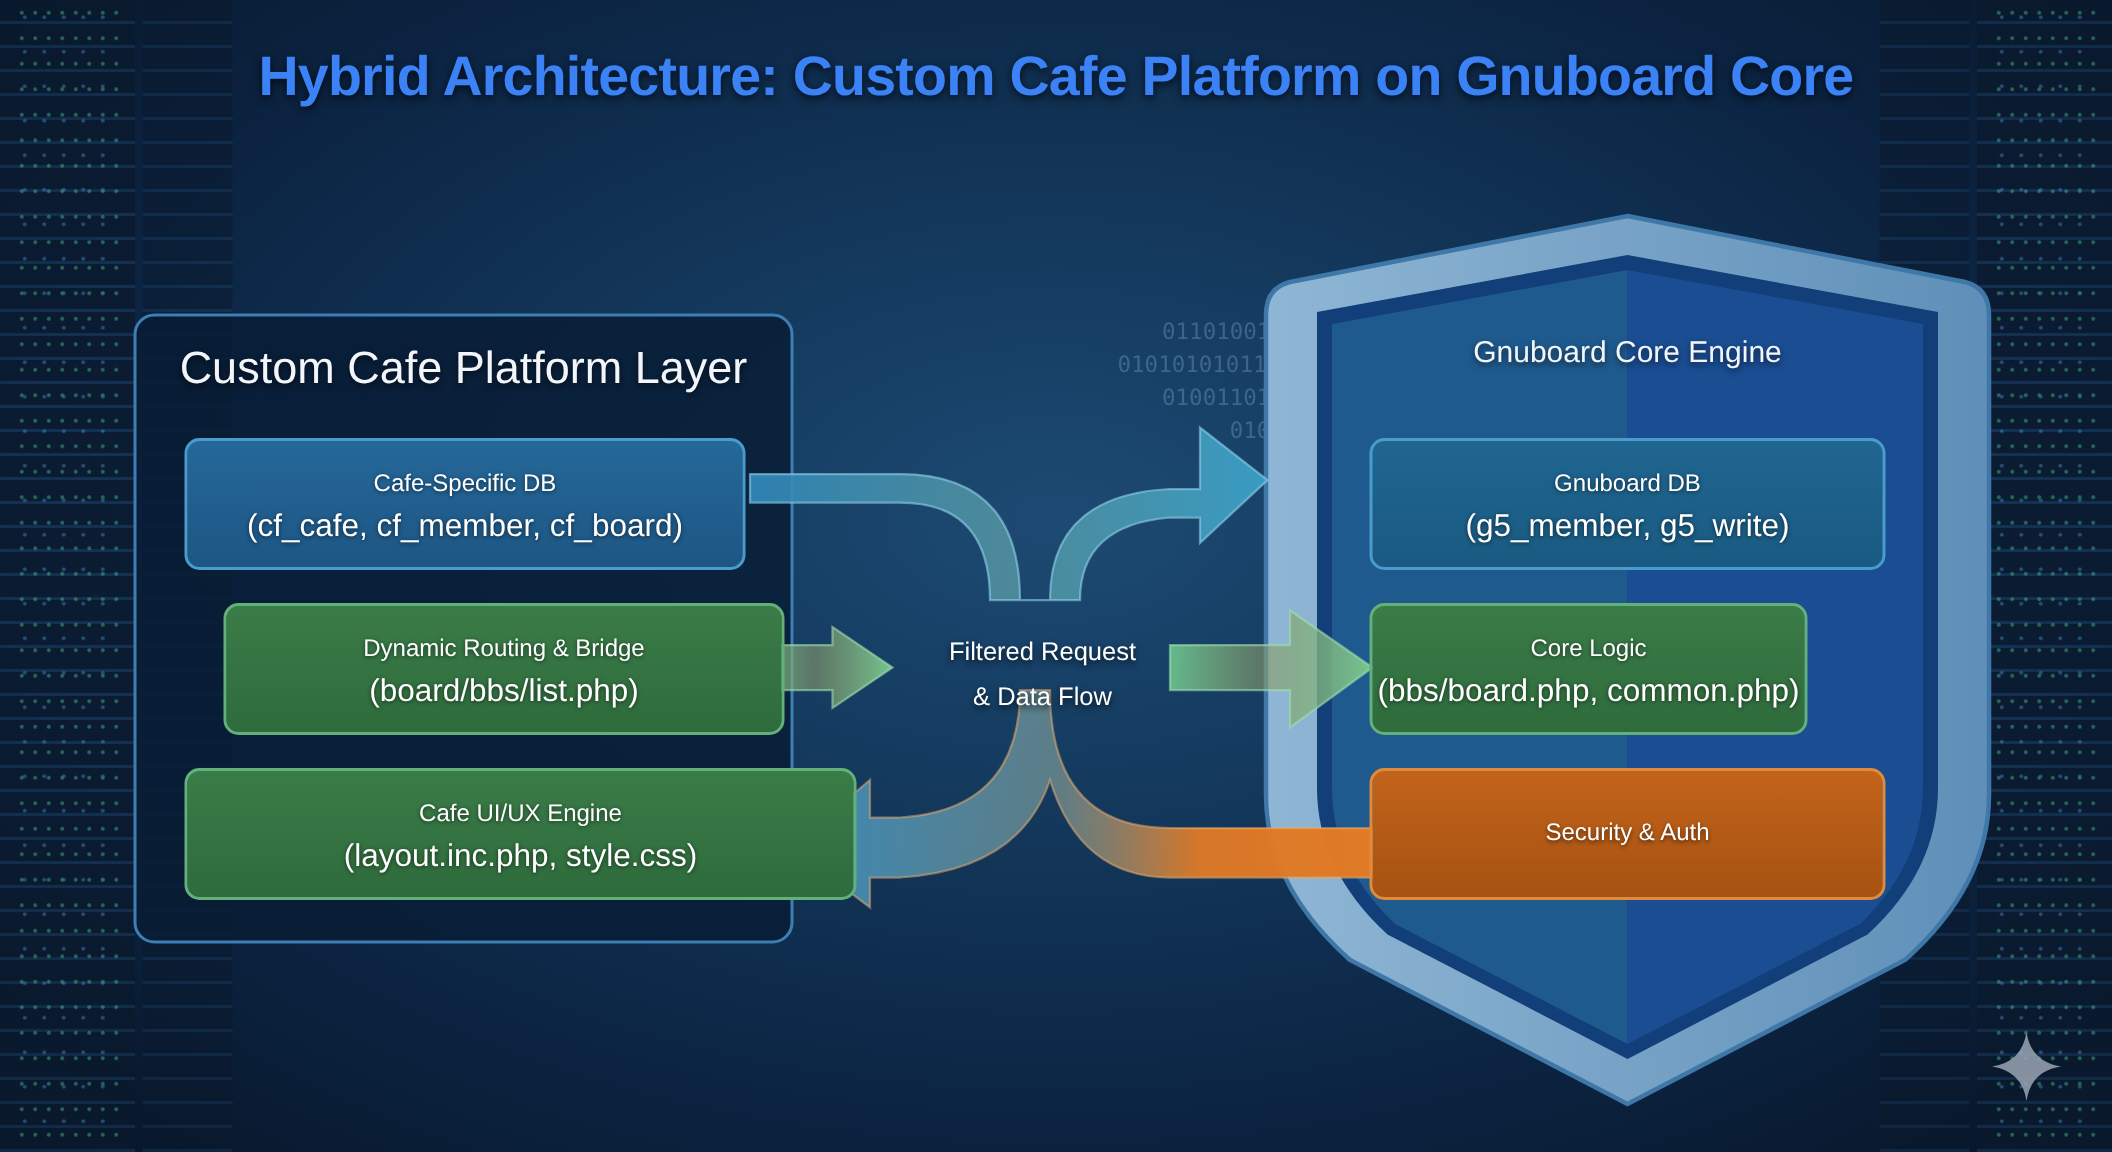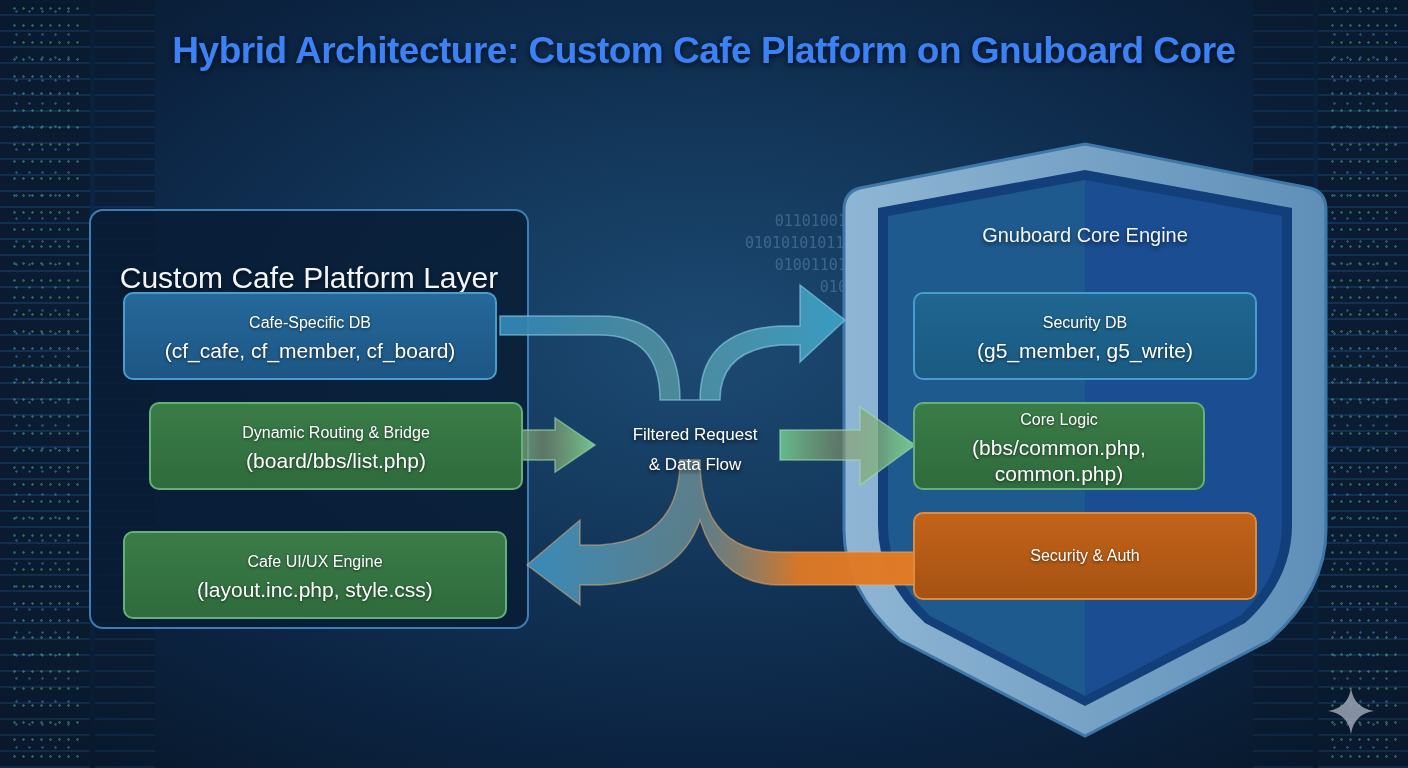--- a/index.html
+++ b/index.html
@@ -16,21 +16,21 @@
   .rack.r2 { right:95px; width:60px; opacity:.6; }
   .leds { position:absolute; top:0; bottom:0; width:70px;
     background-image: radial-gradient(circle, rgba(80,200,140,0.8) 1px, transparent 1.5px), radial-gradient(circle, rgba(90,160,230,0.7) 1px, transparent 1.5px);
     background-size: 9px 17px, 13px 23px; opacity:.55; }
   .leds.l { left:10px; } .leds.r { right:10px; }
   .binary { position:absolute; left:745px; top:210px; color:rgba(160,200,235,0.28); font-family:"DejaVu Sans Mono", monospace; font-size:15px; line-height:22px; text-align:right; width:120px; }
 
   .title { position:absolute; left:0; right:0; top:30px; text-align:center; color:#3b82f6; font-size:37px; font-weight:bold; letter-spacing:-0.5px; text-shadow:0 2px 6px rgba(0,0,0,0.7); }
 
   .layer-panel { position:absolute; left:89px; top:209px; width:440px; height:420px; border:2px solid #3d7fb4; border-radius:14px; background:rgba(8,28,52,0.82); box-sizing:border-box; }
-  .layer-title { position:absolute; left:0; right:0; top:18px; text-align:center; color:#f2f6fa; font-size:30px; text-shadow:0 2px 4px rgba(0,0,0,0.6);margin-top:32px; }
+  .layer-title { position:absolute; left:0; right:0; top:18px; text-align:center; color:#f2f6fa; font-size:30px; text-shadow:0 2px 4px rgba(0,0,0,0.6); }
 
   .box { position:absolute; border-radius:10px; box-sizing:border-box; text-align:center; color:#fff; text-shadow:0 1px 3px rgba(0,0,0,0.6); display:flex; flex-direction:column; justify-content:center; }
   .box .main { font-size:16px; line-height:30px; }
   .box .sub { font-size:21px; line-height:26px; }
   .box.blue { background:linear-gradient(180deg,#25689a,#1d5684); border:2px solid #4a9ccc; }
   .box.green { background:linear-gradient(180deg,#3a7c48,#2f6b3c); border:2px solid #63b07a; }
   .box.orange { background:linear-gradient(180deg,#c2631a,#a65212); border:2px solid #e08a3c; }
 
   .shield-svg { position:absolute; left:840px; top:140px; }
   .core-title { position:absolute; left:880px; width:410px; top:224px; text-align:center; color:#f2f6fa; font-size:20px; text-shadow:0 2px 4px rgba(0,0,0,0.6); }
@@ -113,32 +113,32 @@
 </div>
 
 <div class="box blue" style="left:123px; top:292px; width:374px; height:88px;">
   <div class="main">Cafe-Specific DB</div>
   <div class="sub">(cf_cafe, cf_member, cf_board)</div>
 </div>
 <div class="box green" style="left:123px; top:402px; width:374px; height:88px;margin-left:26px;">
   <div class="main">Dynamic Routing &amp; Bridge</div>
   <div class="sub">(board/bbs/list.php)</div>
 </div>
-<div class="box green" style="left:123px; top:531px; width:384px; height:88px;">
+<div class="box green" style="left:123px; top:512px; width:448px; height:88px;">
   <div class="main">Cafe UI/UX Engine</div>
   <div class="sub">(layout.inc.php, style.css)</div>
 </div>
 
 <div class="box blue" style="left:913px; top:292px; width:344px; height:88px; background:linear-gradient(180deg,#1f6690,#1a5a82);">
-  <div class="main">Security DB</div>
+  <div class="main">Gnuboard DB</div>
   <div class="sub">(g5_member, g5_write)</div>
 </div>
 <div class="box green" style="left:913px; top:402px; width:292px; height:88px;">
   <div class="main">Core Logic</div>
-  <div class="sub">(bbs/common.php, common.php)</div>
+  <div class="sub">(bbs/board.php, common.php)</div>
 </div>
 <div class="box orange" style="left:913px; top:512px; width:344px; height:88px;">
   <div class="main">Security &amp; Auth</div>
 </div>
 
 <svg class="sparkle" viewBox="0 0 46 46">
   <path d="M23 0 Q26 20 46 23 Q26 26 23 46 Q20 26 0 23 Q20 20 23 0 Z" fill="#9aa6b4" fill-opacity="0.85"></path>
 </svg>
 
 </body></html>

